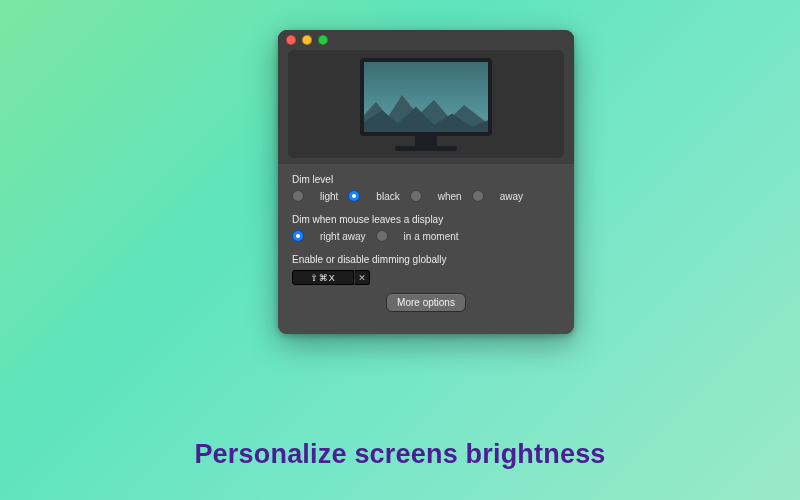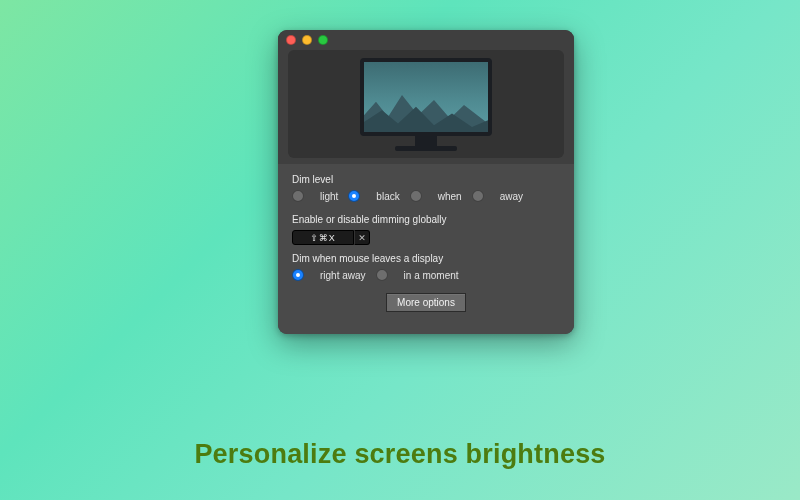--- a/index.html
+++ b/index.html
@@ -9,21 +9,21 @@
     background: linear-gradient(135deg, #7de6a3 0%, #5ee4bc 35%, #76e6c8 60%, #9ae9c7 100%);
     position: relative;
   }
   .page-caption {
     position: absolute;
     left: 0; right: 0;
     bottom: 28px;
     text-align: center;
     font-size: 27px;
     font-weight: 700;
-    color: #4d7c0f;
+    color: #4c1d95;
     line-height: 1.25;
     letter-spacing: 0.2px;
   }
 
   
   .window {
     position: absolute;
     left: 278px;
     top: 30px;
     width: 296px;
@@ -137,21 +137,21 @@
 
   .footer {
     padding: 0 0 10px;
     display: flex;
     justify-content: center;
   }
   .more-btn {
     background: #6a6a6a;
     color: #f2f2f2;
     border: 0.5px solid #2b2b2b;
-    border-radius: 0;
+    border-radius: 6px;
     font-size: 10px;
     padding: 3px 10px;
     cursor: pointer;
     box-shadow: inset 0 1px 0 rgba(255,255,255,0.08);
     text-align: center;
   }
 </style>
 </head>
 <body>
 
@@ -193,44 +193,44 @@
           <span class="radio-dot"></span>
           <span class="radio-text">when</span>
         </div>
         <div class="radio-item">
           <span class="radio-dot"></span>
           <span class="radio-text">away</span>
         </div>
       </div>
     </div>
 
+    <div class="setting-group">
+      <div class="setting-label">Dim when mouse leaves a display</div>
+      <div class="radio-row">
+        <div class="radio-item">
+          <span class="radio-dot selected"></span>
+          <span class="radio-text">right away</span>
+        </div>
+        <div class="radio-item">
+          <span class="radio-dot"></span>
+          <span class="radio-text">in a moment</span>
+        </div>
+      </div>
+    </div>
+
     <div class="setting-group" style="margin-bottom:8px;">
       <div class="setting-label">Enable or disable dimming globally</div>
       <div class="shortcut-row">
         <div class="shortcut-field">⇧⌘X</div>
         <div class="shortcut-clear">
           <span>✕</span>
         </div>
       </div>
     </div>
 
-    <div class="setting-group">
-      <div class="setting-label">Dim when mouse leaves a display</div>
-      <div class="radio-row">
-        <div class="radio-item">
-          <span class="radio-dot selected"></span>
-          <span class="radio-text">right away</span>
-        </div>
-        <div class="radio-item">
-          <span class="radio-dot"></span>
-          <span class="radio-text">in a moment</span>
-        </div>
-      </div>
-    </div>
-
     <div class="footer">
       <button class="more-btn">More options</button>
     </div>
 
   </div>
 </div>
 
 <div class="page-caption">
   <div>Personalize screens brightness</div>
 </div>

